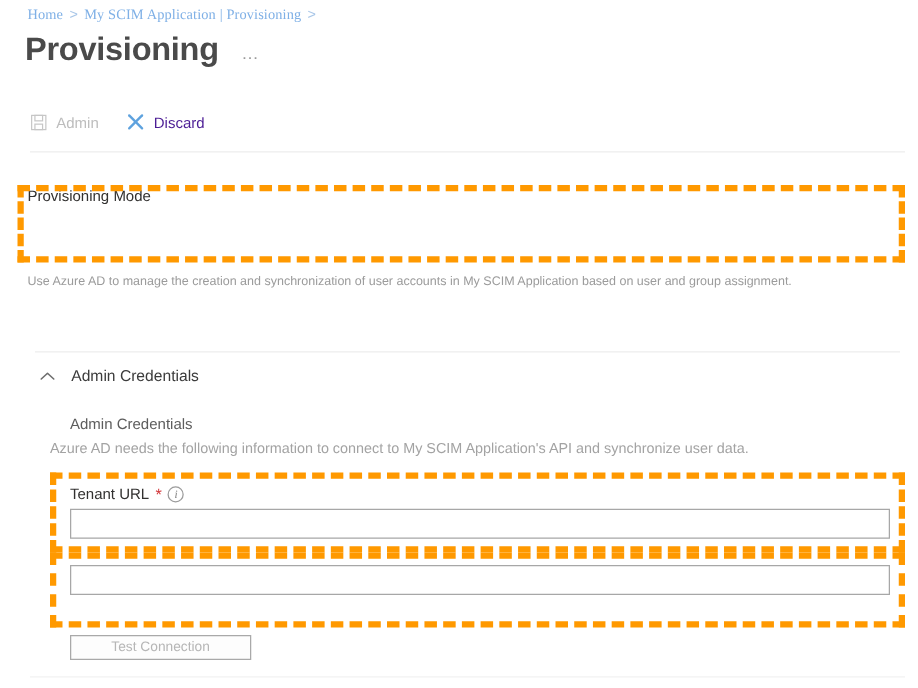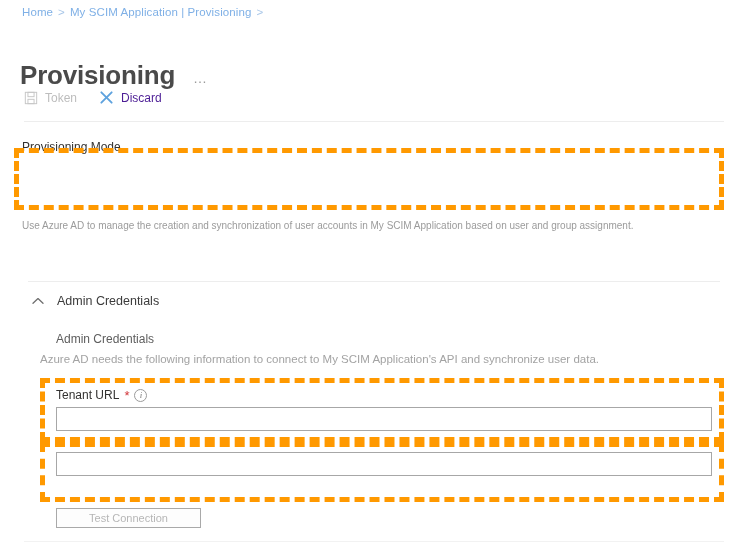--- a/index.html
+++ b/index.html
@@ -25,41 +25,41 @@
     left: 22px;
     top: 6px;
     font-size: 11.5px;
     color: #8ab4e8;
     white-space: nowrap;
     letter-spacing: .1px;
   }
   .crumb-link {
     color: #7fb0e6;
     text-decoration: none;
+    font-family: Liberation Serif, serif;
   }
   .crumb-sep {
     color: #a8c6e8;
     margin: 0 5px;
   }
 
   
   .title-row {
     position: absolute;
     left: 20px;
     top: 26px;
     display: flex;
     align-items: flex-end;
   }
   .page-title {
     font-size: 26px;
     font-weight: 600;
     color: #4a4a4a;
     line-height: 1;
     letter-spacing: -.2px;
-    margin-top: 36px;
   }
   .title-ellipsis {
     margin-left: 18px;
     margin-bottom: 3px;
     font-size: 14px;
     color: #9a9a9a;
     letter-spacing: 1px;
     line-height: 1;
   }
 
@@ -103,21 +103,21 @@
     z-index: 5;
   }
   .hl-mode    { left: 14px;  top: 148px; width: 710px; height: 62px; }
   .hl-tenant  { left: 40px;  top: 378px; width: 684px; height: 64px; }
   .hl-secret  { left: 40px;  top: 442px; width: 684px; height: 60px; }
 
   
   .field-mode {
     position: absolute;
     left: 22px;
-    top: 140px;
+    top: 150px;
     width: 690px;
   }
   .field-label {
     font-size: 12px;
     color: #323130;
     margin-bottom: 4px;
     line-height: 15px;
     display: flex;
     align-items: center;
     gap: 5px;
@@ -258,21 +258,21 @@
 <div class="commandbar">
 
   <div class="cmd cmd-disabled">
     <span class="icon">
       <svg class="icon-svg" width="14" height="14" viewBox="0 0 16 16" fill="none" stroke="#c6c6c6" stroke-width="1.1">
         <rect x="1.5" y="1.5" width="13" height="13"></rect>
         <rect x="4.5" y="1.5" width="7" height="5"></rect>
         <rect x="4.5" y="9.5" width="7" height="5"></rect>
       </svg>
     </span>
-    <span class="cmd-label">Token</span>
+    <span class="cmd-label">Admin</span>
   </div>
 
   <div class="cmd cmd-enabled">
     <span class="icon">
       <svg class="icon-svg" width="15" height="15" viewBox="0 0 16 16" fill="none" stroke="#5ea2de" stroke-width="2" stroke-linecap="round">
         <line x1="2.5" y1="2.5" x2="13.5" y2="13.5"></line>
         <line x1="13.5" y1="2.5" x2="2.5" y2="13.5"></line>
       </svg>
     </span>
     <span class="cmd-label">Discard</span>

